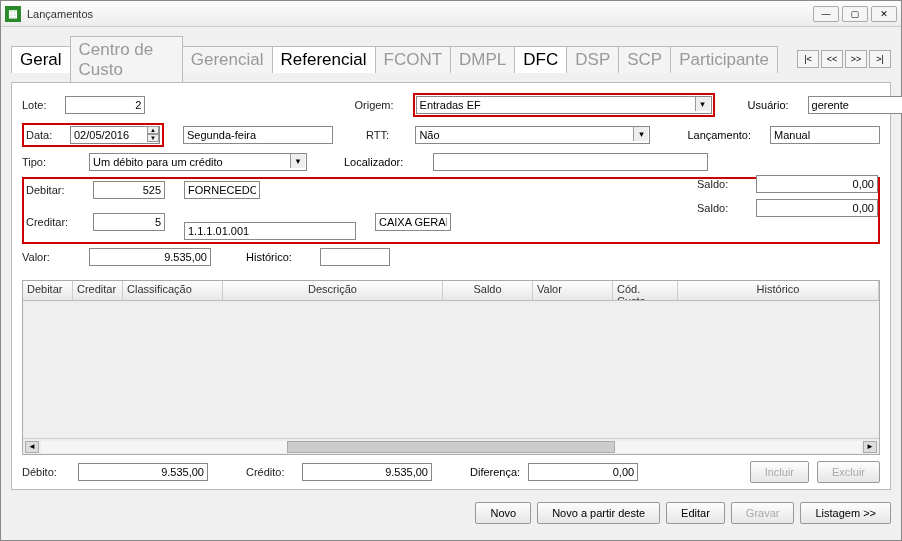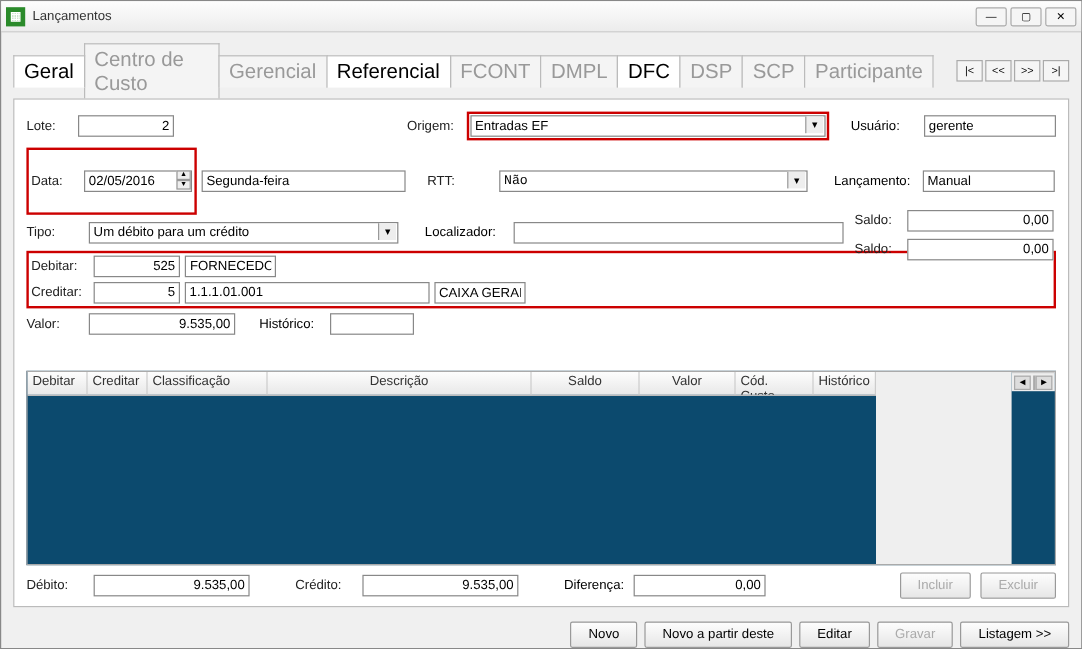--- a/index.html
+++ b/index.html
@@ -75,21 +75,21 @@
     cursor:pointer;
   }
   .tabpanel {
     border: 1px solid #bbb;
     background: #fff;
     flex: 1;
     padding: 10px 10px 6px 10px;
     display: flex; flex-direction: column;
     position: relative;
   }
-  .row { display: flex; align-items: center; margin-bottom: 6px; gap: 4px; }
+  .row { display: flex; align-items: center; margin-bottom: 6px; gap: 19px; }
   .lbl { width: 48px; color: #222; }
   .lbl-w { width: 70px; }
   .field {
     border: 1px solid #888;
     background: #fff;
     height: 18px;
     padding: 1px 3px;
     font-size: 11px;
   }
   .num { text-align: right; }
@@ -112,23 +112,23 @@
     background: #eee; border: 1px solid #999;
     font-size: 6px; text-align: center; line-height: 6px;
     cursor: pointer;
   }
   .spinup { top: 0; }
   .spindown { top: 8px; }
   .redbox { border: 2px solid #c00; padding: 1px; }
   .grid {
     border: 1px solid #aaa;
     flex: 1;
-    margin-top: 24px;
-    display: flex; flex-direction: row;
-    background: #0c4a6e;
+    margin-top: 8px;
+    display: flex; flex-direction: column;
+    background: #0f172a;
   }
   .grid-head {
     display: flex;
     background: linear-gradient(#fdfdfd,#e8e8e8);
     border-bottom: 1px solid #bbb;
     height: 20px;
   }
   .gh {
     border-right: 1px solid #ccc;
     padding: 2px 4px;
@@ -159,21 +159,21 @@
     padding: 0 14px;
     font-size: 11px;
     cursor: pointer;
     border-radius: 2px;
   }
   .btn.disabled { color: #aaa; cursor: default; }
   .footer {
     display: flex;
     justify-content: flex-end;
     gap: 6px;
-    padding: 6px 10px 0 10px;
+    padding: 6px 10px 16px 10px;
   }
 </style>
 </head>
 <body>
 
 <div class="window">
   <div class="titlebar">
     <div class="app-icon">▦</div>
     <div class="title">Lançamentos</div>
     <div class="winbtns">
@@ -214,59 +214,59 @@
           <span class="dropdown" style="position:relative;display:inline-block">
             <input class="field" style="width: 296px;" value="Entradas EF">
           </span>
         </span>
 
         <span class="lbl-w" style="margin-left:14px">Usuário:</span>
         <input class="field" style="width: 110px;" value="gerente">
       </div>
 
       <div class="row">
-        <span class="redbox" style="display:flex;align-items:center;gap:4px;padding:17px 2px">
+        <span class="redbox" style="display:flex;align-items:center;gap:4px;padding:1px 2px">
           <span class="lbl" style="width:40px">Data:</span>
           <span style="position:relative;display:inline-block">
             <input class="field" style="width: 90px; padding-right: 14px;" value="02/05/2016">
             <span class="spinup">▲</span>
             <span class="spindown">▼</span>
           </span>
         </span>
         <input class="field" style="width: 170px;" value="Segunda-feira">
 
         <span class="lbl" style="width:56px;margin-left:14px">RTT:</span>
         <span class="dropdown" style="position:relative;display:inline-block">
-          <input class="field" style="width: 257px; font-family: Liberation Mono, monospace;" value="Não">
+          <input class="field" style="width: 235px;" value="Não">
         </span>
 
         <span class="lbl-w" style="margin-left:18px">Lançamento:</span>
         <input class="field" style="width: 110px;" value="Manual">
       </div>
 
       <div class="row">
         <span class="lbl">Tipo:</span>
         <span class="dropdown" style="position:relative;display:inline-block">
-          <input class="field" style="width: 258px;" value="Um débito para um crédito">
+          <input class="field" style="width: 218px;" value="Um débito para um crédito">
         </span>
 
         <span style="width:70px;margin-left:18px">Localizador:</span>
         <input class="field" style="width: 275px;" value="">
       </div>
 
       <div class="redbox" style="padding:2px 2px; margin-bottom:4px;">
         <div class="row" style="margin-bottom:4px">
           <span class="lbl">Debitar:</span>
           <input class="field num" style="width: 72px;" value="525">
           <input class="field" style="width: 76px;" value="FORNECEDOR">
         </div>
         <div class="row" style="margin-bottom:0">
           <span class="lbl">Creditar:</span>
           <input class="field num" style="width: 72px;" value="5">
-          <input class="field" style="width: 204px;" value="1.1.1.01.001">
+          <input class="field" style="width: 172px; margin-top: 19px;" value="1.1.1.01.001">
           <input class="field" style="width: 76px;" value="CAIXA GERAL">
         </div>
       </div>
 
       <div style="position:absolute; right:12px; top:92px;">
         <div class="row" style="margin-bottom:6px">
           <span class="lbl" style="width:40px">Saldo:</span>
           <input class="field num" style="width: 122px;" value="0,00">
         </div>
         <div class="row">
@@ -282,21 +282,21 @@
         <input class="field num" style="width: 70px;">
       </div>
 
       <div class="grid">
         <div class="grid-head">
           <div class="gh" style="width:50px">Debitar</div>
           <div class="gh" style="width:50px">Creditar</div>
           <div class="gh" style="width:100px">Classificação</div>
           <div class="gh" style="width:220px;text-align:center">Descrição</div>
           <div class="gh" style="width:90px;text-align:center">Saldo</div>
-          <div class="gh" style="width:80px;text-align:center">Valor</div>
+          <div class="gh" style="width:80px;">Valor</div>
           <div class="gh" style="width:65px">Cód. Custo.</div>
           <div class="gh" style="flex:1;text-align:center">Histórico</div>
         </div>
         <div class="grid-body"></div>
         <div class="grid-scroll">
           <div class="scroll-arrow">◄</div>
           <div class="scroll-track">
             <div class="scroll-thumb"></div>
           </div>
           <div class="scroll-arrow">►</div>

